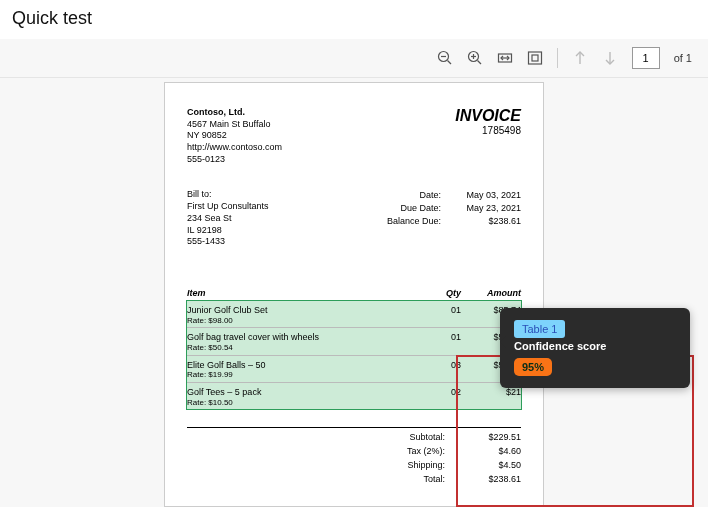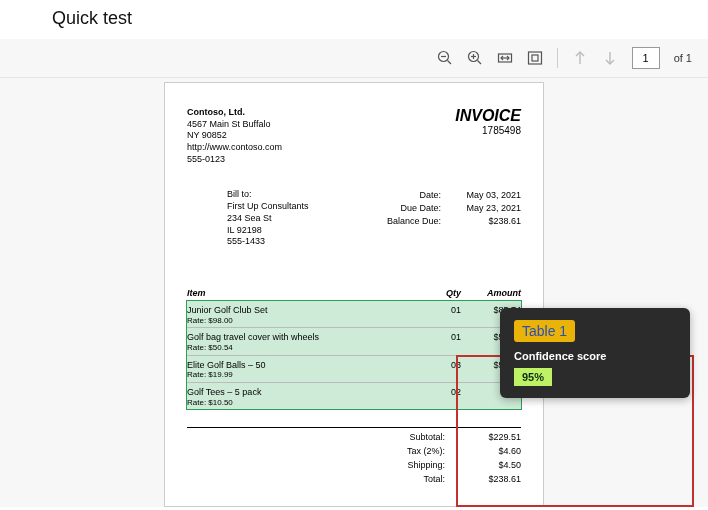--- a/index.html
+++ b/index.html
@@ -1,59 +1,59 @@
 <!DOCTYPE html>
 <html><head>
 <meta charset="utf-8">
 <style>
   * { box-sizing: border-box; margin: 0; padding: 0; }
   html, body { width: 708px; height: 510px; font-family: "Segoe UI", Arial, sans-serif; background: #fff; overflow: hidden; }
-  .page-title { font-size: 18px; font-weight: 400; padding: 8px 14px 10px 12px; color: #111; margin-left: 40px; }
+  .page-title { font-size: 18px; font-weight: 400; padding: 8px 14px 10px 12px; color: #111; }
   .viewer { background: #f7f7f7; position: relative; height: 468px; }
   .toolbar { display: flex; align-items: center; justify-content: flex-end; gap: 14px; padding: 8px 16px; height: 38px; }
   .toolbar .icon { width: 16px; height: 16px; display: inline-flex; align-items: center; justify-content: center; color: #555; }
   .toolbar .icon svg { width: 16px; height: 16px; }
   .toolbar .divider { width: 1px; height: 20px; background: #ccc; }
   .toolbar .disabled { color: #bbb; }
   .page-num { border: 1px solid #999; width: 28px; height: 22px; font-size: 11px; display: inline-flex; align-items: center; justify-content: center; background: #fff; }
   .of-text { font-size: 11px; color: #333; }
   .canvas { position: absolute; left: 0; right: 0; top: 38px; bottom: 0; overflow: hidden; border-top: 1px solid #e5e5e5; display: flex; justify-content: center; }
   .paper { width: 380px; background: #fff; border: 1px solid #ccc; margin-top: 4px; padding: 24px 22px; font-size: 9px; color: #000; position: relative; }
   .hdr { display: flex; justify-content: space-between; }
   .from { line-height: 1.3; }
   .from .name { font-weight: bold; }
   .inv-title { text-align: right; }
   .inv-title .big { font-size: 16px; font-weight: bold; font-style: italic; letter-spacing: 0px; }
   .inv-title .num { font-size: 10px; }
   .bill-block { display: flex; justify-content: space-between; margin-top: 24px; }
-  .bill-to { line-height: 1.3; margin-left: 40px; }
+  .bill-to { line-height: 1.3; }
   .dates { text-align: right; }
   .dates .row { display: flex; justify-content: flex-end; gap: 20px; line-height: 1.4; }
   .dates .lbl { width: 60px; text-align: right; }
   .dates .val { width: 60px; text-align: right; }
   .items { margin-top: 40px; }
   .items-head { display: flex; font-style: italic; font-weight: bold; border-bottom: 1px solid #000; padding-bottom: 2px; align-items: flex-end; }
   .col-item { flex: 1; }
   .col-qty { width: 50px; text-align: right; }
   .col-amt { width: 60px; text-align: right; }
   .item-row { display: flex; border-bottom: 1px solid #bbb; padding: 4px 0 2px 0; position: relative; }
   .item-row .desc { flex: 1; line-height: 1.2; }
   .item-row .desc .rate { font-size: 8px; }
   .highlight-green { background: #cdebd7; outline: 1px solid #2d9d5a; }
   .totals { margin-top: 18px; }
   .totals .trow { display: flex; justify-content: flex-end; gap: 16px; padding: 2px 0; }
   .totals .tlbl { width: 60px; text-align: right; }
   .totals .tval { width: 60px; text-align: right; }
   .totals .trow:first-child { border-top: 1px solid #000; padding-top: 4px; }
   .red-box { position: absolute; border: 2px solid #c23030; pointer-events: none; }
   .tooltip { position: absolute; background: #2b2b2b; color: #fff; border-radius: 6px; padding: 12px 14px; font-size: 12px; width: 190px; box-shadow: 0 2px 8px rgba(0,0,0,.3); }
-  .tooltip .tag { background: #eab308; color: #2a50b8; font-size: 14px; padding: 3px 8px; border-radius: 3px; display: inline-block; margin-bottom: 8px; }
+  .tooltip .tag { background: #7dd3fc; color: #2a50b8; font-size: 11px; padding: 3px 8px; border-radius: 3px; display: inline-block; margin-bottom: 2px; }
   .tooltip .instr { font-size: 11px; color: #ddd; padding-bottom: 8px; border-bottom: 1px solid #555; margin-bottom: 8px; }
   .tooltip .conf-lbl { font-size: 11px; font-weight: 600; margin-bottom: 6px; }
-  .tooltip .conf-badge { background: #bef264; color: #0a2e18; font-size: 11px; font-weight: 600; padding: 3px 8px; border-radius: 0; display: inline-block; }
+  .tooltip .conf-badge { background: #f97316; color: #0a2e18; font-size: 11px; font-weight: 600; padding: 3px 8px; border-radius: 5px; display: inline-block; }
   .tooltip::before { content: ""; position: absolute; left: -6px; top: 28px; border: 6px solid transparent; border-right-color: #2b2b2b; }
 </style>
 </head>
 <body>
 
 <div class="page-title">Quick test</div>
 
 <div class="viewer">
   <div class="toolbar">
     <span class="icon">

